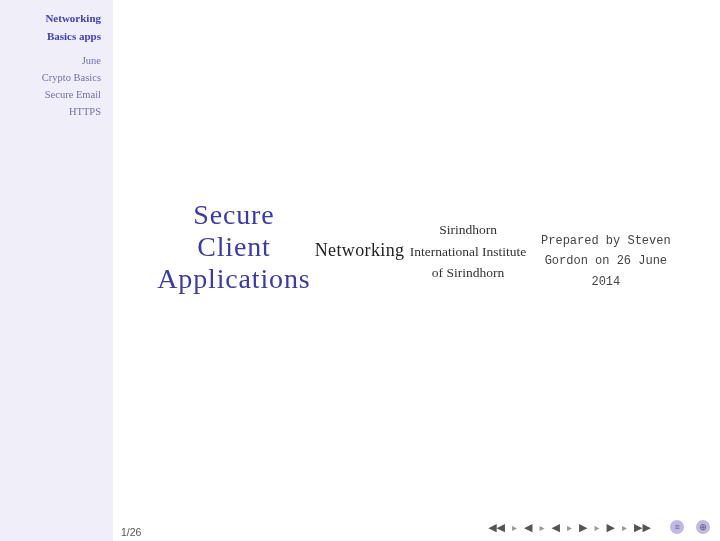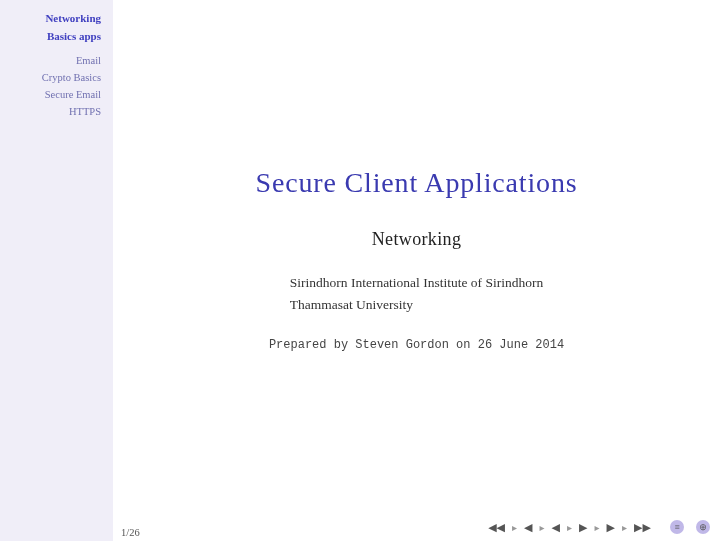--- a/index.html
+++ b/index.html
@@ -57,25 +57,24 @@
       background: #fff;
       display: flex;
       flex-direction: column;
       justify-content: space-between;
       padding: 0;
     }
 
     .slide-content {
       flex: 1;
       display: flex;
-      flex-direction: column;
       align-items: center;
       justify-content: center;
       padding: 20px 40px 10px 40px;
-      text-align: left;
+      text-align: center;
     }
 
     .slide-title {
       font-size: 28px;
       color: #3a3ab0;
       font-weight: normal;
       letter-spacing: 0.03em;
       margin-bottom: 30px;
       font-family: 'Computer Modern', Georgia, serif;
     }
@@ -110,21 +109,21 @@
       display: flex;
       align-items: center;
       justify-content: space-between;
       padding: 0 10px 0 8px;
       border-top: none;
     }
 
     .footer-page {
       font-size: 10.5px;
       color: #555;
-      font-family: Liberation Serif, serif;
+      font-family: Liberation Sans, sans-serif;
       margin-top: 10px;
     }
 
     .footer-nav {
       display: flex;
       align-items: center;
       gap: 3px;
     }
 
     .nav-btn {
@@ -157,42 +156,41 @@
     }
   </style>
 </head>
 <body>
 
 <div class="sidebar">
   <div class="sidebar-section-title">Networking</div>
   <div class="sidebar-item-active">Basics apps</div>
 
   <div class="sidebar-item">
-    <span>Email</span>
+    <span>June</span>
   </div>
   <div class="sidebar-item">
     <span>Crypto Basics</span>
   </div>
   <div class="sidebar-item">
     <span>Secure Email</span>
   </div>
   <div class="sidebar-item">
     <span>HTTPS</span>
   </div>
 </div>
 
 <div class="main">
   <div class="slide-content">
     <div class="slide-title">Secure Client Applications</div>
 
     <div class="slide-subtitle">Networking</div>
 
     <div class="slide-institute">
       <span>Sirindhorn International Institute of Sirindhorn</span><br>
-      <span>Thammasat University</span>
     </div>
 
     <div class="slide-prepared">
       <span>Prepared by Steven Gordon on 26 June 2014</span><br>
     </div>
   </div>
 
   <div class="footer">
     <span class="footer-page">1/26</span>
 

